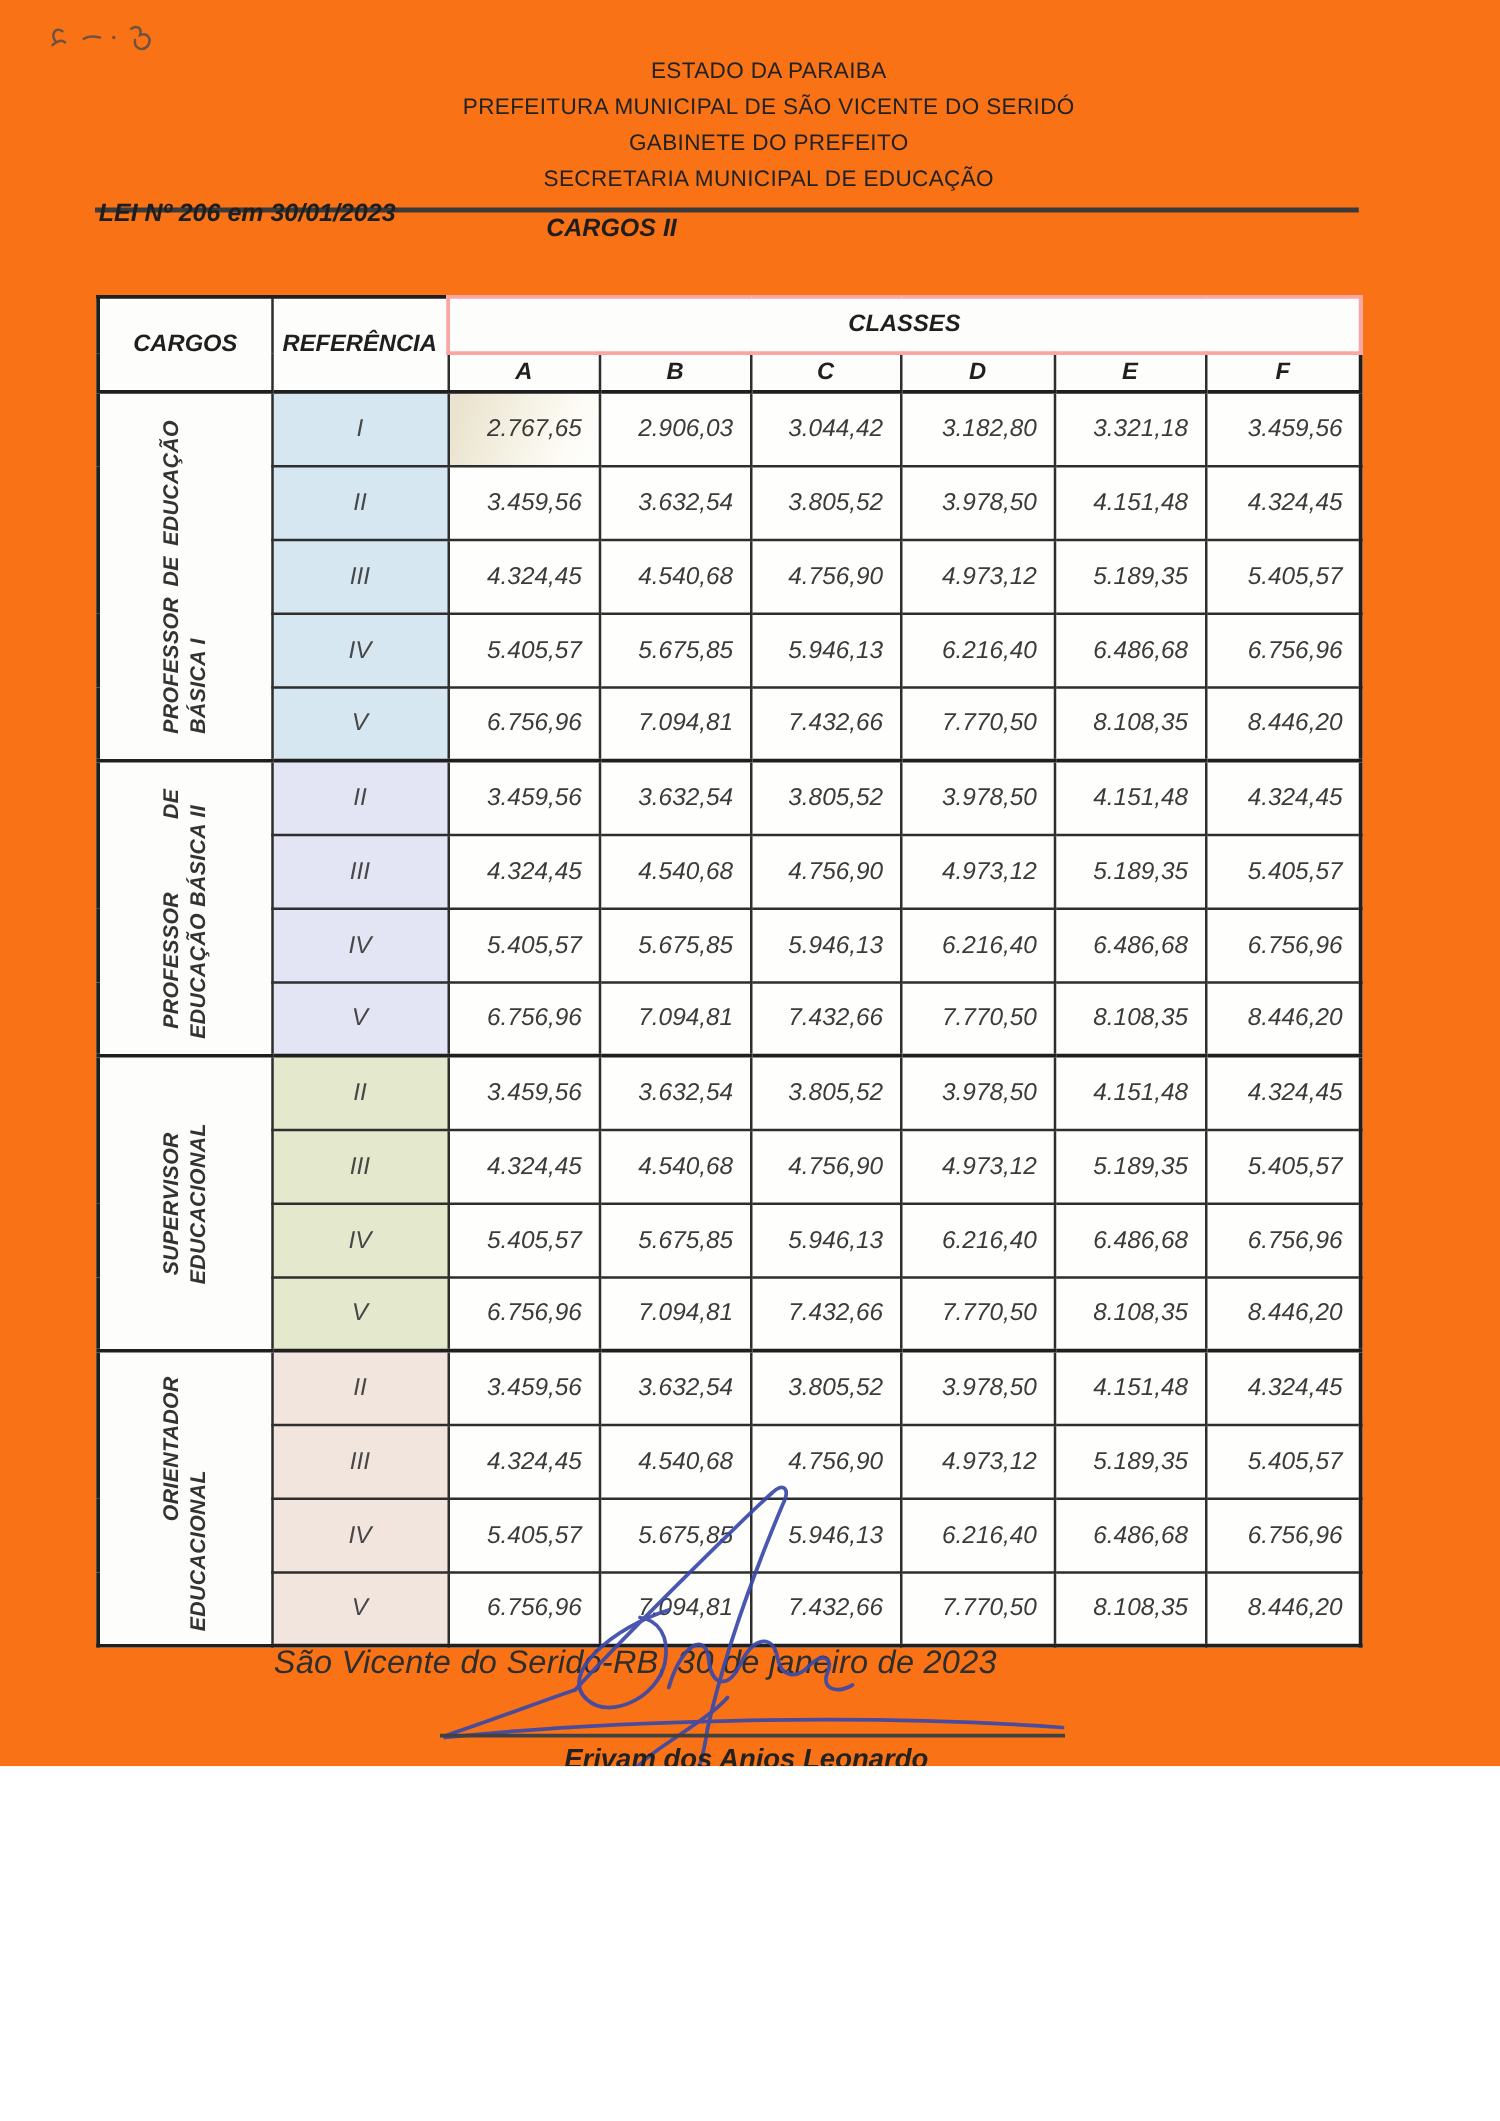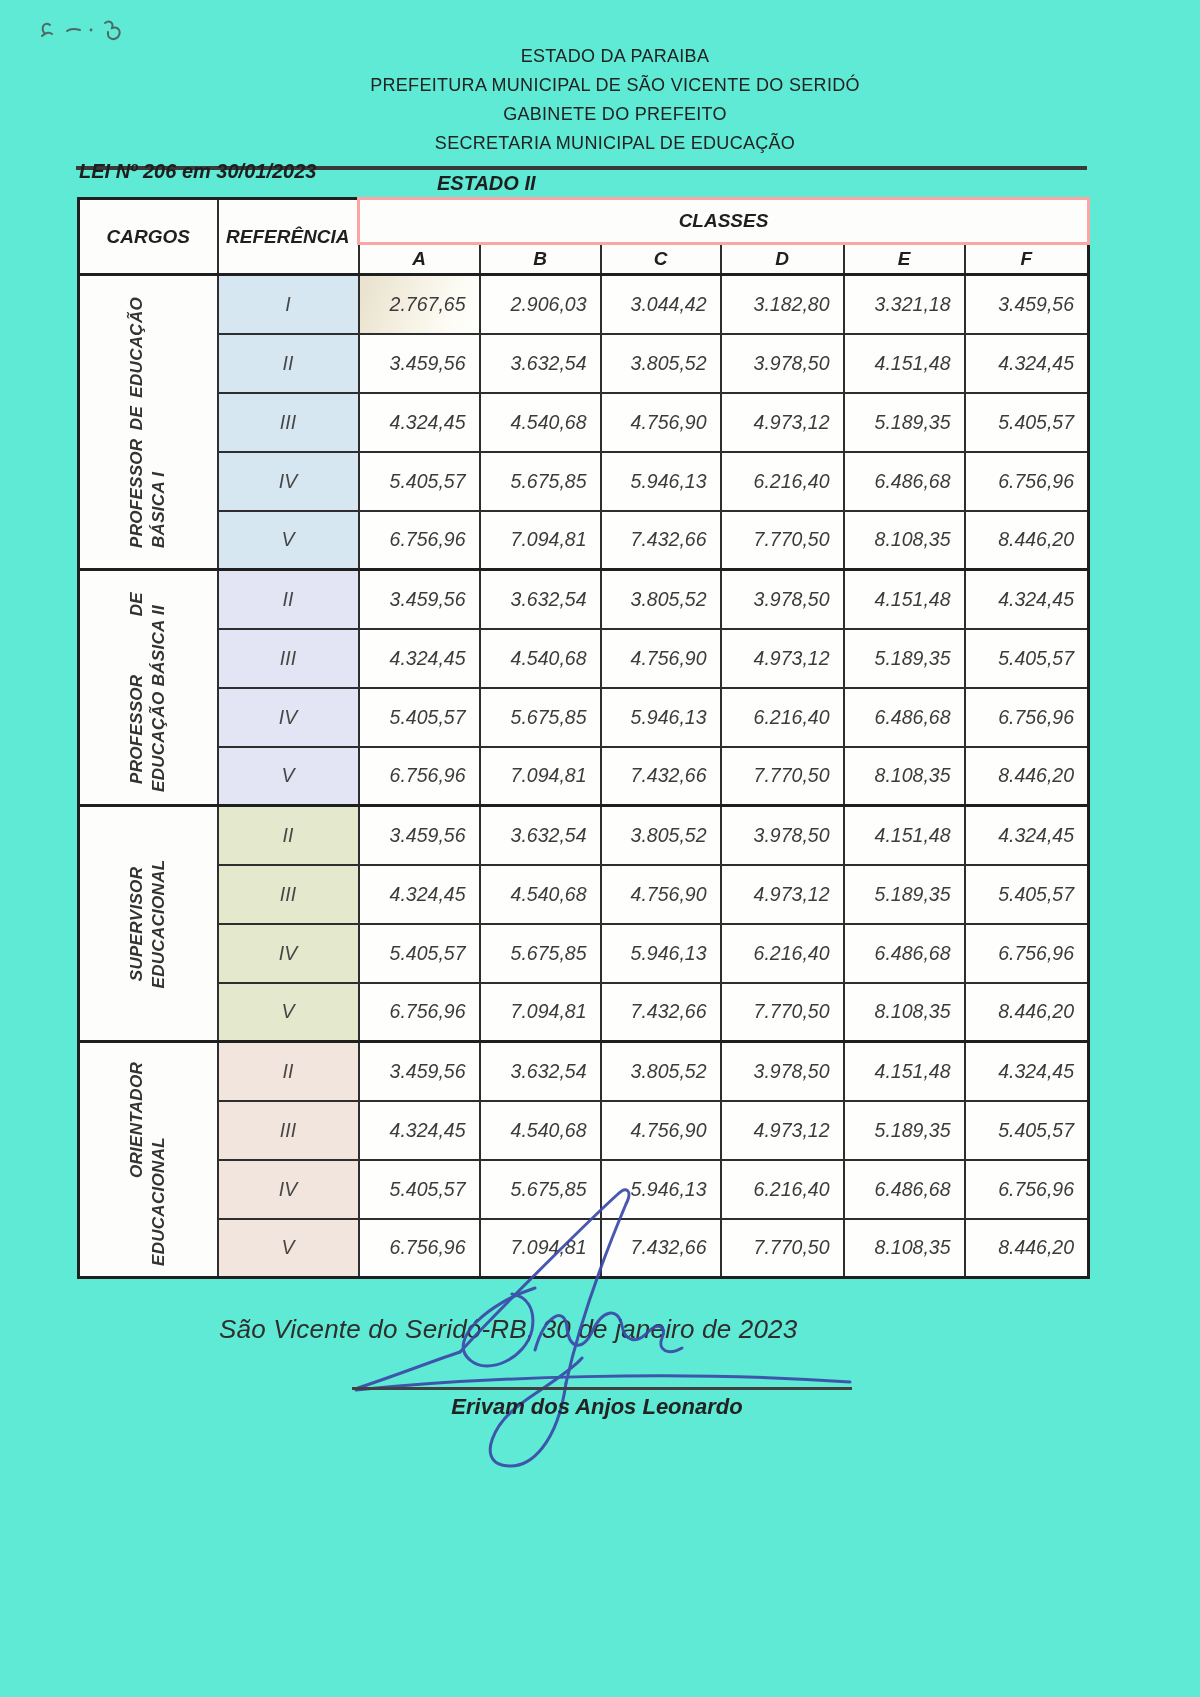--- a/index.html
+++ b/index.html
@@ -1,38 +1,38 @@
 <!DOCTYPE html>
 <html lang="pt"><head>
 <meta charset="utf-8">
 <style>
   html,body { margin:0; padding:0; background:#ffffff; }
   .page {
-    position:relative; width:1200px; height:1697px; margin:0 auto;
-    background:#5eead4; overflow:hidden;
+    position:relative; width:1200px; height:1413px; margin:0 auto;
+    background:#f97316; overflow:hidden;
     font-family:"Liberation Sans", sans-serif; color:#2b2b2b;
   }
 
   
   .letterhead { position:absolute; top:42px; left:15px; width:1200px; text-align:center; }
   .letterhead div { font-size:18px; line-height:29px; letter-spacing:.3px; color:#222; }
 
   
   .pen-marks { position:absolute; left:35px; top:14px; }
 
   
   .rule-top { position:absolute; left:76px; top:166px; width:1011px; height:4px; background:#3a3a3a; }
   .law-ref  { position:absolute; left:79px;  top:160px; font-style:italic; font-weight:bold; font-size:20px; color:#1e1e1e; }
   .annex    { position:absolute; left:437px; top:172px; font-style:italic; font-weight:bold; font-size:20px; color:#1e1e1e; }
 
   
   .table-wrap { position:absolute; left:77px; top:197px; }
   table { border-collapse:collapse; table-layout:fixed; width:1010px; background:#fff; }
   th, td { border:2px solid #2e2e2e; padding:0; }
-  table { border:3px solid #1f1f1f; }
+  table { border:3px solid #1f1f1f;margin-top:39px; }
   thead tr.r1 th { height:42px; }
   thead tr.r2 th { height:28px; }
   thead th { font-style:italic; font-weight:bold; font-size:19px; color:#1f1f1f; background:#fdfdfc; }
   th.classes-th { border:3px solid #fca5a5; }
   th.cargos-th, th.ref-th { border-bottom:3px solid #1f1f1f; }
   tbody tr { height:59px; }
   tbody tr.grp-start td { border-top:3px solid #1f1f1f; }
   .val-cell { text-align:right; padding-right:13px; font-style:italic; font-size:19.5px; color:#3b3b3b; background:#fefefc; }
   .val-cell.tint { background:linear-gradient(110deg,#eae3cf 8%,#f5f1e3 45%,#fdfcf6 78%,#fefefc); }
   .ref-cell { text-align:center; font-style:italic; font-size:19.5px; color:#474747; }
@@ -72,21 +72,21 @@
 
   <div class="letterhead">
     <div>ESTADO DA PARAIBA</div>
     <div>PREFEITURA MUNICIPAL DE SÃO VICENTE DO SERIDÓ</div>
     <div>GABINETE DO PREFEITO</div>
     <div>SECRETARIA MUNICIPAL DE EDUCAÇÃO</div>
   </div>
 
   <div class="rule-top"></div>
   <div class="law-ref">LEI Nº 206 em 30/01/2023</div>
-  <div class="annex">ESTADO II</div>
+  <div class="annex">CARGOS II</div>
 
   <div class="table-wrap">
     <table>
       <colgroup>
         <col style="width:139px">
           <col style="width:141px">
         <col style="width:121px">
           <col style="width:121px">
           <col style="width:120px">
         <col style="width:123px">

